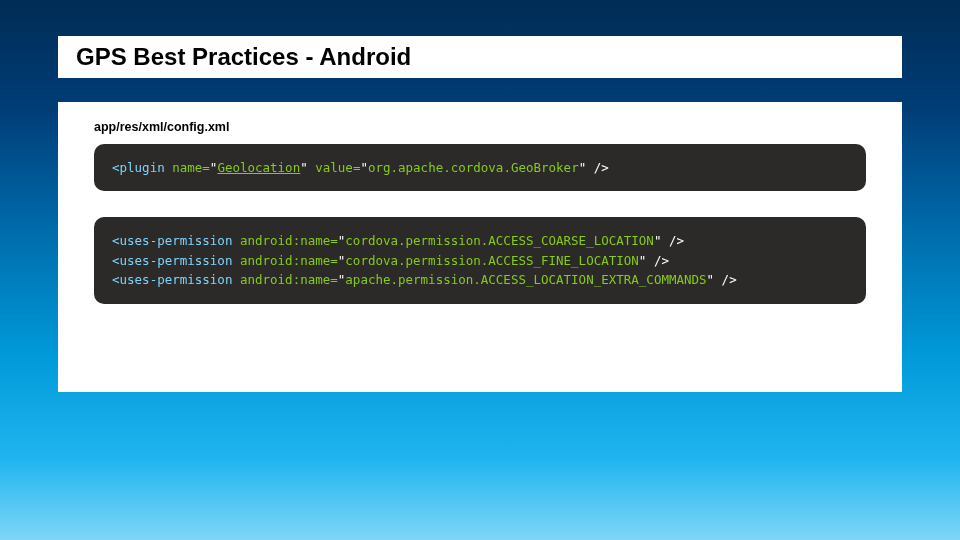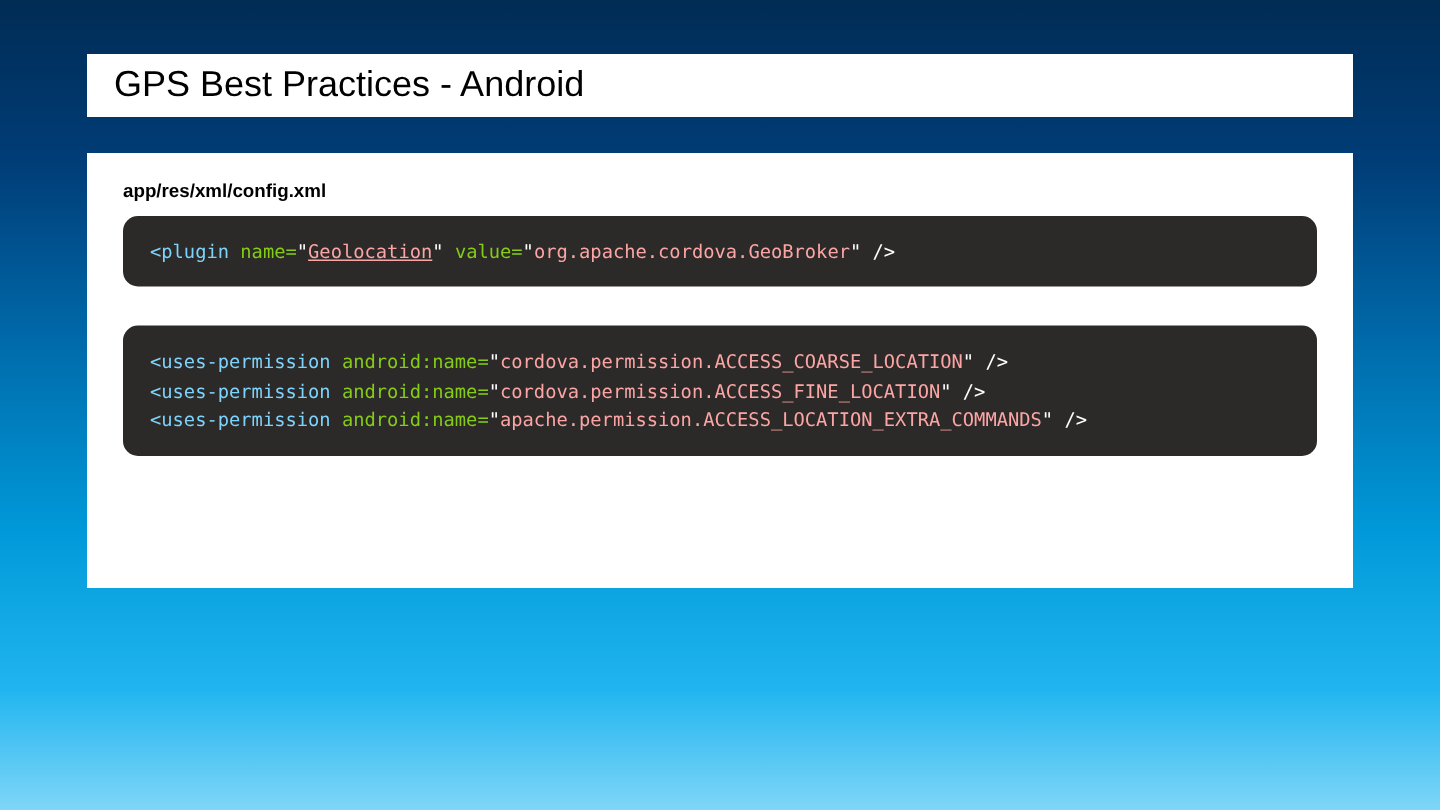--- a/index.html
+++ b/index.html
@@ -1,25 +1,25 @@
 <!DOCTYPE html>
 <html><head>
 <meta charset="utf-8">
 <style>
   html,body{margin:0;padding:0;width:960px;height:540px;overflow:hidden;font-family:Arial,Helvetica,sans-serif}
   .slide{width:960px;height:540px;background:linear-gradient(to bottom,#002c55 0%,#003d77 20%,#0066a6 40%,#0098d8 65%,#20b5f0 85%,#7fd6f7 100%);position:relative}
   .title-bar{position:absolute;top:36px;left:58px;right:58px;height:42px;background:#fff;display:flex;align-items:center}
-  .title-bar h1{margin:0;padding-left:18px;font-size:24px;font-weight:normal;color:#000}
-  .content-card{position:absolute;top:102px;left:58px;right:58px;height:290px;background:#fff;box-sizing:border-box;padding:18px 24px}
+  .title-bar h1{margin:0;padding-left:18px;font-size:24px;font-weight:bold;color:#000}
+  .content-card{position:absolute;top:102px;left:58px;right:58px;height:290px;background:#fff;box-sizing:border-box;padding:18px 36px}
   .file-label{font-size:12.5px;font-weight:bold;color:#000;margin:0 0 10px 0}
   .code-block{background:#2c2a28;border-radius:10px;padding:14px 18px;font-family:Menlo,Consolas,monospace;font-size:12.5px;line-height:1.55;color:#fff;margin-bottom:26px}
   .code-block:last-child{margin-bottom:0}
   .tok-tag{color:#7dd3fc}      
   .tok-attr{color:#84cc16}     
-  .tok-str{color:#fca5a5}      
+  .tok-str{color:#84cc16}      
   .tok-under{text-decoration:underline}
   .tok-plain{color:#fff}
   .code-line{white-space:pre}
 </style>
 </head>
 <body>
 
 <div class="slide">
   <div class="title-bar">
     <h1>GPS Best Practices - Android</h1>

